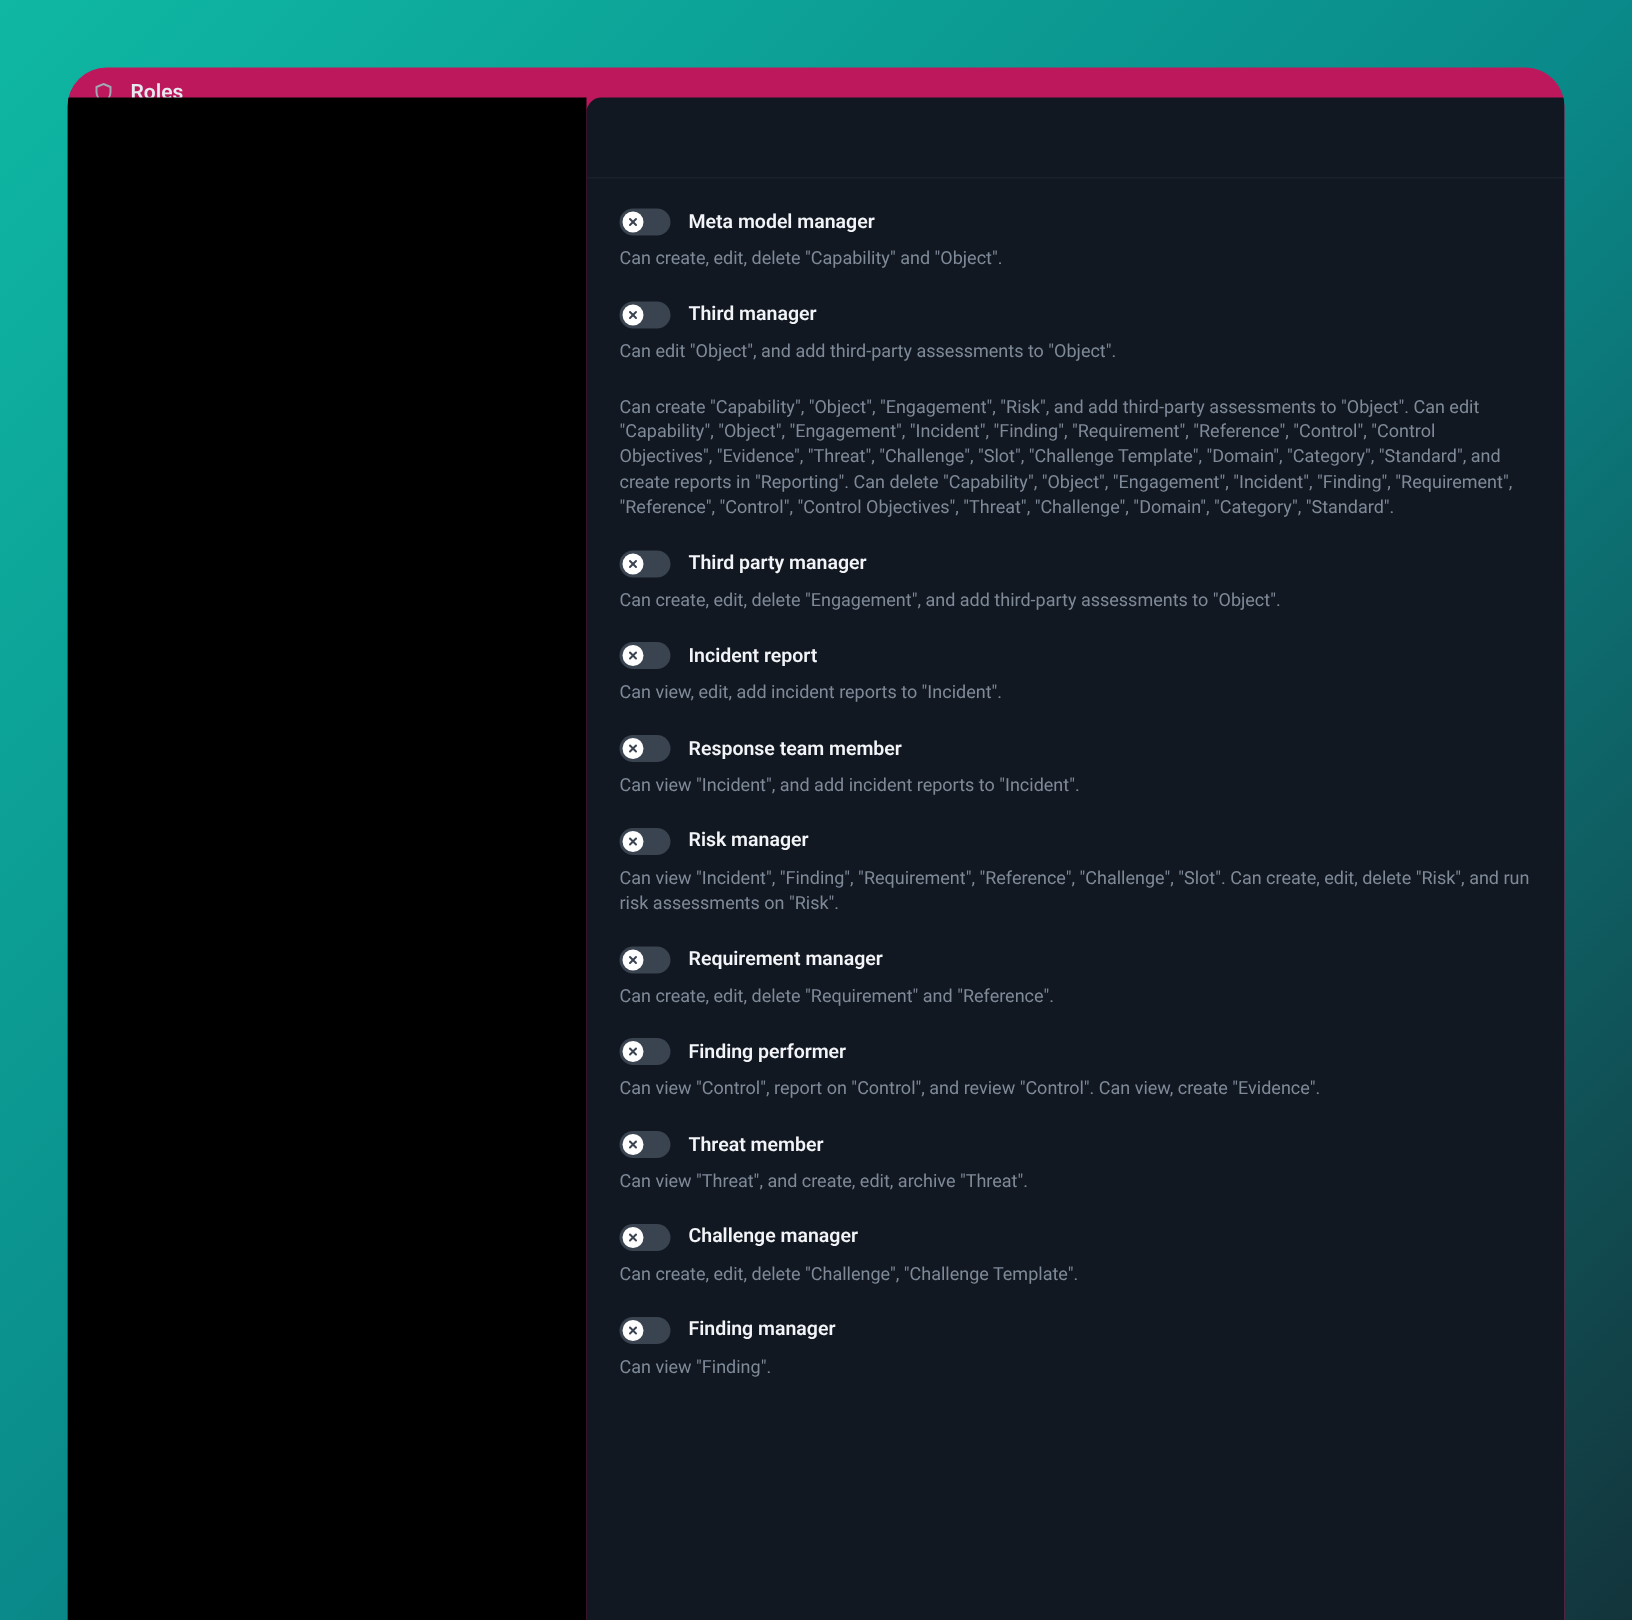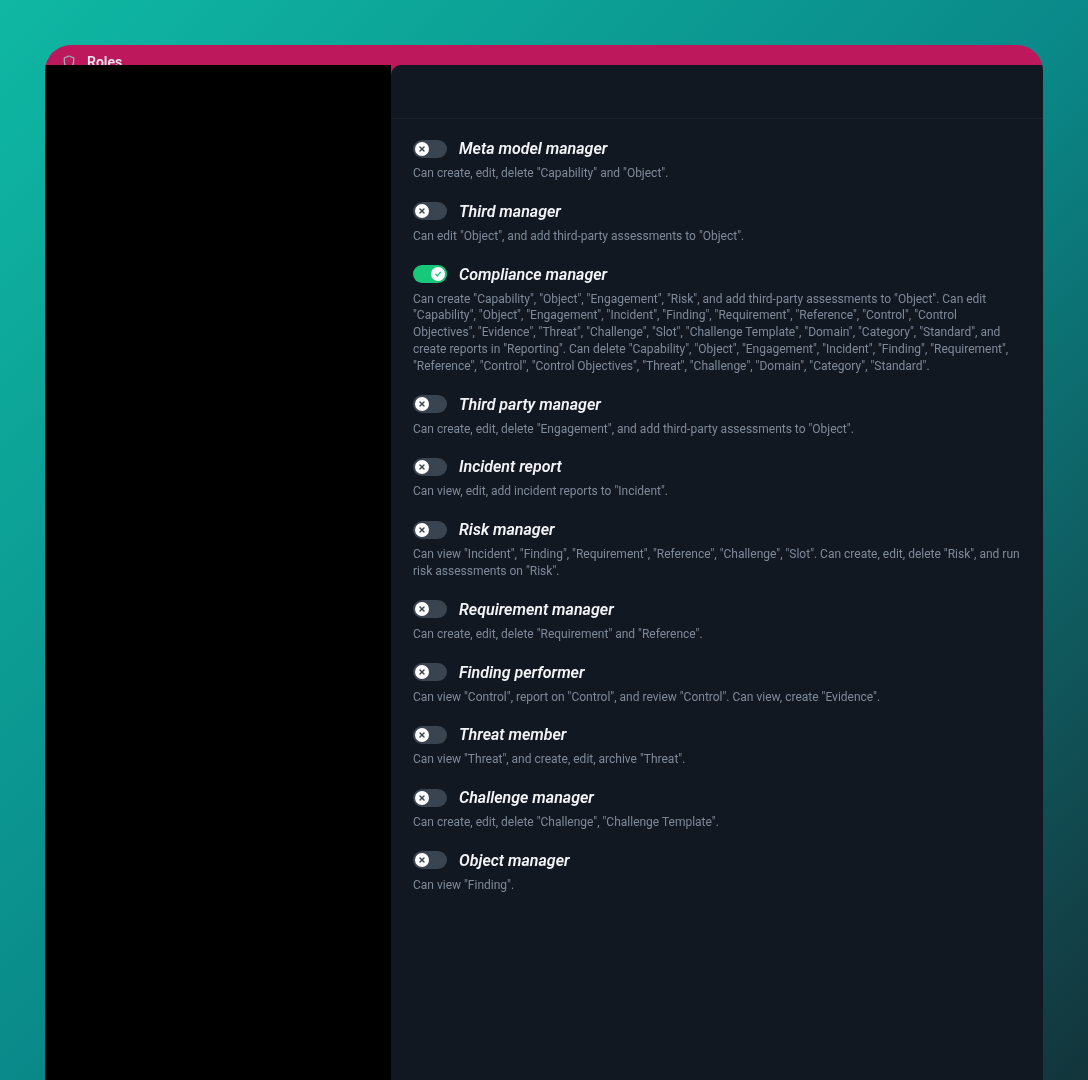--- a/index.html
+++ b/index.html
@@ -81,23 +81,22 @@
     width: 14px; height: 14px;
     border-radius: 50%;
     background: #fff;
     display: flex; align-items: center; justify-content: center;
   }
   .toggle .knob svg { width: 8px; height: 8px; display:block; }
   .toggle.on { background: #17c77a; }
   .toggle.on .knob { left: auto; right: 2px; }
   .role-label {
     color: #f2f4f7;
-    font-size: 16px;
+    font-size: 13px;
     font-weight: 600;
-    font-style: italic;
   }
   .role-desc {
     margin-top: 7px;
     color: #7f8a99;
     font-size: 12px;
     line-height: 1.4;
   }
 </style>
 </head>
 <body>
@@ -139,30 +138,20 @@
                     <line x1="6" y1="6" x2="18" y2="18"></line>
                     <line x1="18" y1="6" x2="6" y2="18"></line>
                   </svg>
                 </div>
               </div>
               <span class="role-label">Third manager</span>
             </div>
             <div class="role-desc">Can edit "Object", and add third-party assessments to "Object".</div>
           </div>
           <div class="role-row">
-            <div class="role-head">
-              <div class="toggle on">
-                <div class="knob">
-                  <svg viewBox="0 0 24 24" stroke="#17c77a" stroke-width="4" fill="none" stroke-linecap="round" stroke-linejoin="round">
-                    <polyline points="5 13 10 18 19 7"></polyline>
-                  </svg>
-                </div>
-              </div>
-              <span class="role-label">Compliance manager</span>
-            </div>
             <div class="role-desc">Can create "Capability", "Object", "Engagement", "Risk", and add third-party assessments to "Object". Can edit "Capability", "Object", "Engagement", "Incident", "Finding", "Requirement", "Reference", "Control", "Control Objectives", "Evidence", "Threat", "Challenge", "Slot", "Challenge Template", "Domain", "Category", "Standard", and create reports in "Reporting". Can delete "Capability", "Object", "Engagement", "Incident", "Finding", "Requirement", "Reference", "Control", "Control Objectives", "Threat", "Challenge", "Domain", "Category", "Standard".</div>
           </div>
           <div class="role-row">
             <div class="role-head">
               <div class="toggle">
                 <div class="knob">
                   <svg viewBox="0 0 24 24" stroke="#3a4350" stroke-width="4" stroke-linecap="round">
                     <line x1="6" y1="6" x2="18" y2="18"></line>
                     <line x1="18" y1="6" x2="6" y2="18"></line>
                   </svg>
@@ -189,20 +178,34 @@
           <div class="role-row">
             <div class="role-head">
               <div class="toggle">
                 <div class="knob">
                   <svg viewBox="0 0 24 24" stroke="#3a4350" stroke-width="4" stroke-linecap="round">
                     <line x1="6" y1="6" x2="18" y2="18"></line>
                     <line x1="18" y1="6" x2="6" y2="18"></line>
                   </svg>
                 </div>
               </div>
+              <span class="role-label">Response team member</span>
+            </div>
+            <div class="role-desc">Can view "Incident", and add incident reports to "Incident".</div>
+          </div>
+          <div class="role-row">
+            <div class="role-head">
+              <div class="toggle">
+                <div class="knob">
+                  <svg viewBox="0 0 24 24" stroke="#3a4350" stroke-width="4" stroke-linecap="round">
+                    <line x1="6" y1="6" x2="18" y2="18"></line>
+                    <line x1="18" y1="6" x2="6" y2="18"></line>
+                  </svg>
+                </div>
+              </div>
               <span class="role-label">Risk manager</span>
             </div>
             <div class="role-desc">Can view "Incident", "Finding", "Requirement", "Reference", "Challenge", "Slot". Can create, edit, delete "Risk", and run risk assessments on "Risk".</div>
           </div>
           <div class="role-row">
             <div class="role-head">
               <div class="toggle">
                 <div class="knob">
                   <svg viewBox="0 0 24 24" stroke="#3a4350" stroke-width="4" stroke-linecap="round">
                     <line x1="6" y1="6" x2="18" y2="18"></line>
@@ -259,20 +262,20 @@
           <div class="role-row">
             <div class="role-head">
               <div class="toggle">
                 <div class="knob">
                   <svg viewBox="0 0 24 24" stroke="#3a4350" stroke-width="4" stroke-linecap="round">
                     <line x1="6" y1="6" x2="18" y2="18"></line>
                     <line x1="18" y1="6" x2="6" y2="18"></line>
                   </svg>
                 </div>
               </div>
-              <span class="role-label">Object manager</span>
+              <span class="role-label">Finding manager</span>
             </div>
             <div class="role-desc">Can view "Finding".</div>
           </div>
         </div>
     </div>
   </div>
 </div>
 
 </body></html>

